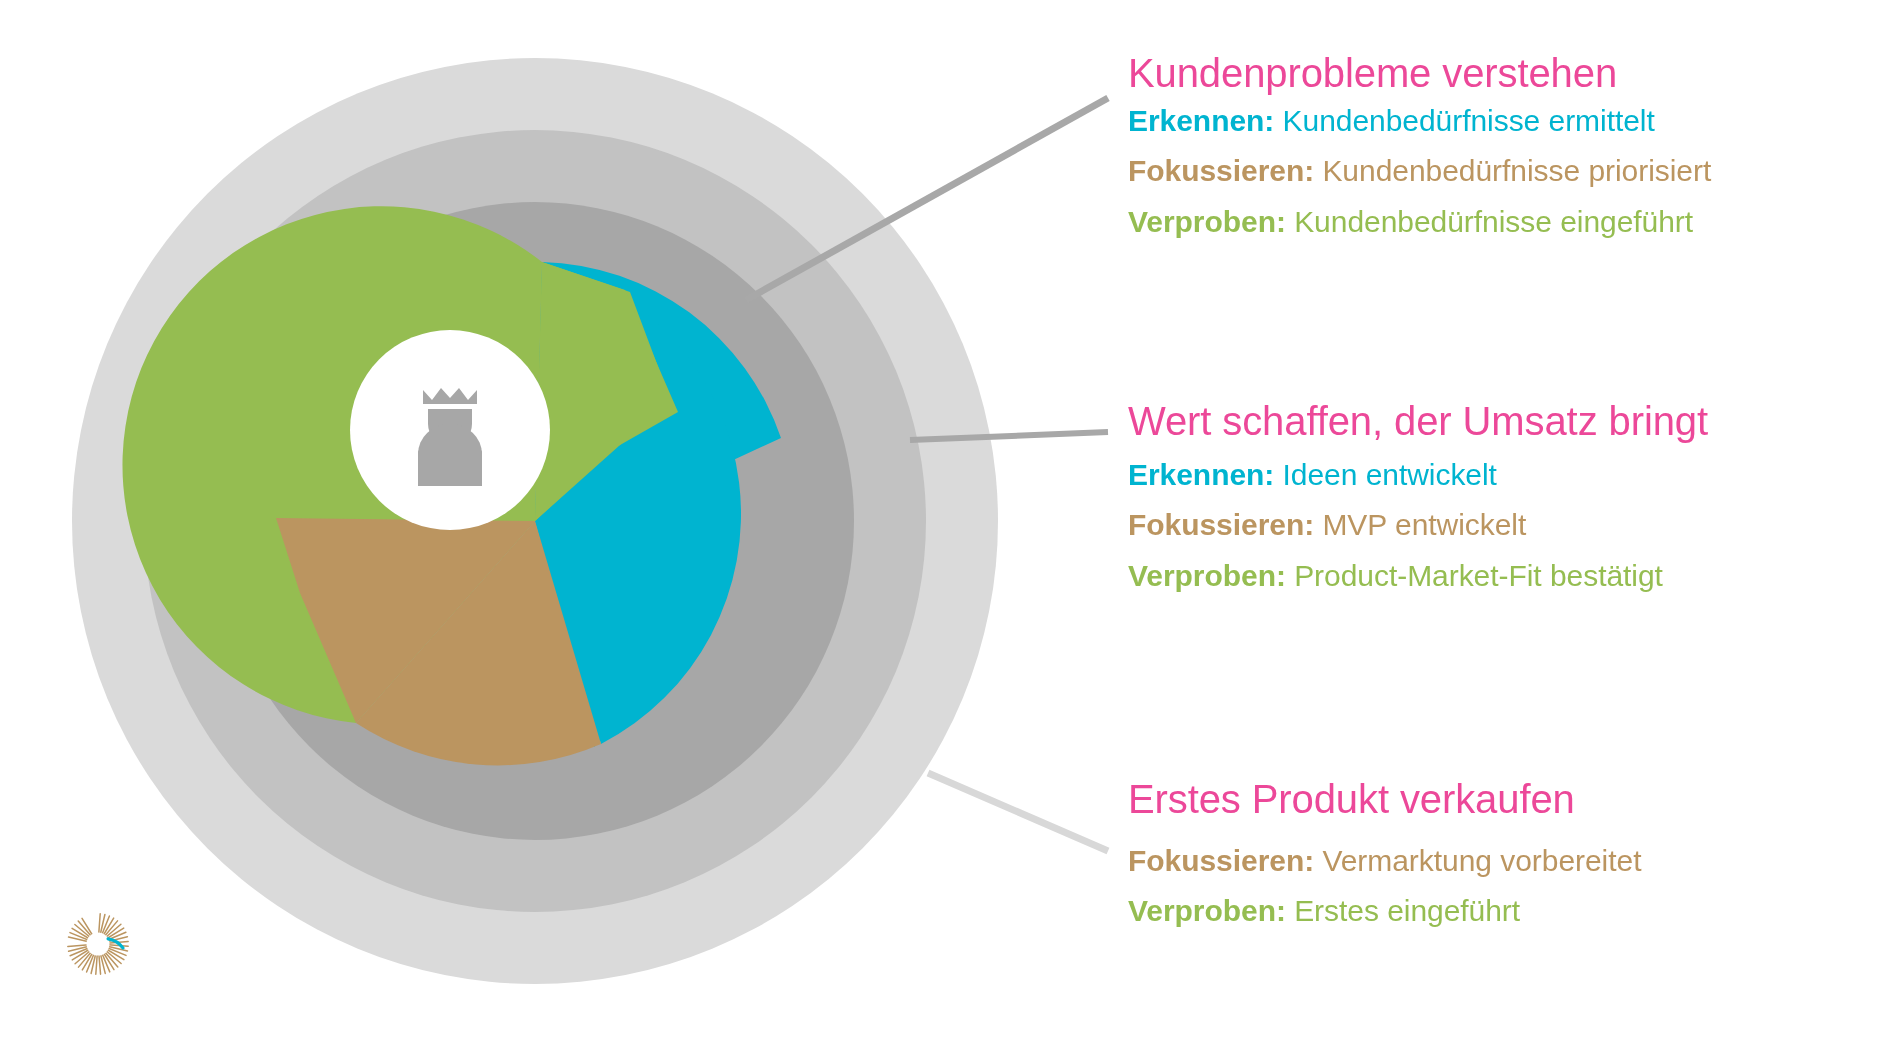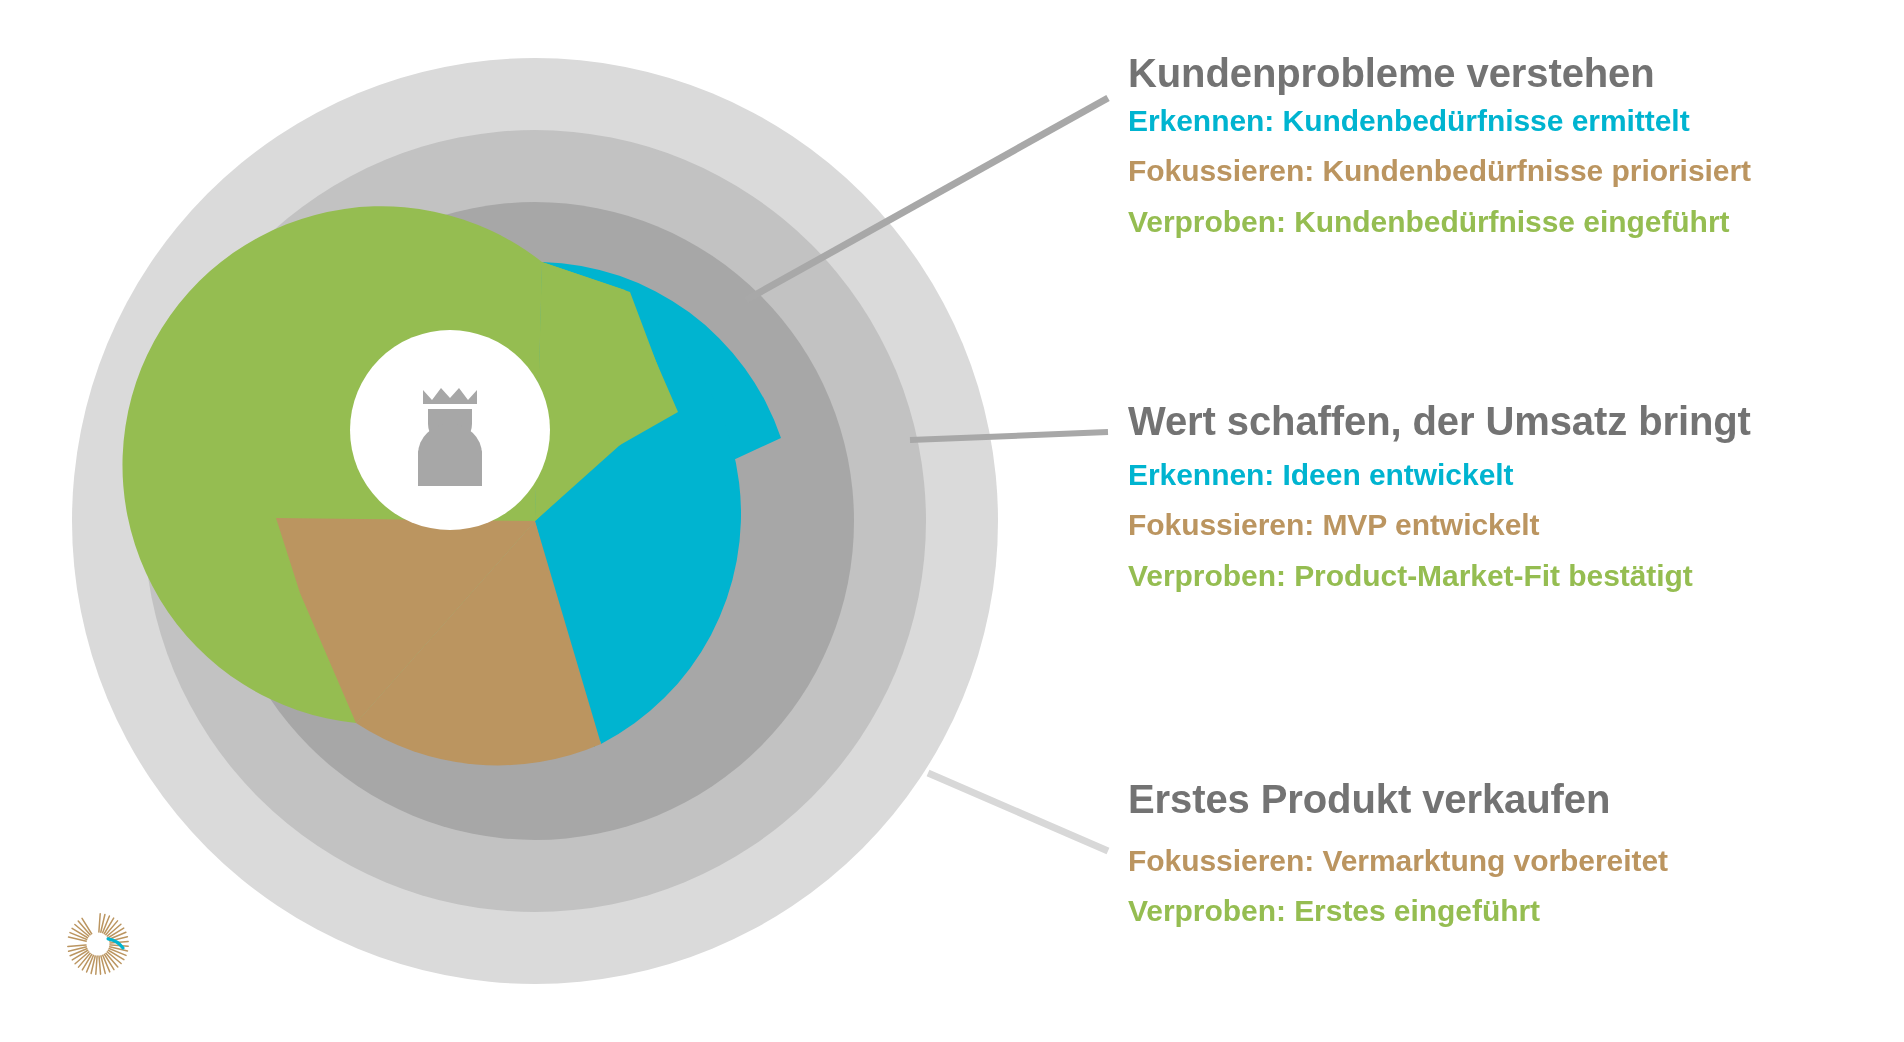--- a/index.html
+++ b/index.html
@@ -47,40 +47,40 @@
     position: absolute;
     left: 0;
     width: 776px;
   }
   #block-0 { top: 52px; }
   #block-1 { top: 400px; }
   #block-2 { top: 778px; }
 
   .block-title {
     font-size: 40px;
-    font-weight: 700;
+    font-weight: 400;
     line-height: 1.08;
-    color: #737373;
+    color: #ec4899;
     letter-spacing: -0.1px;
     white-space: nowrap;
     margin: 0 0 6px 0;
   }
 
   .line {
     font-size: 30px;
     line-height: 1.34;
     white-space: nowrap;
     margin: 0;
     letter-spacing: -0.05px;
   }
   .line .lead {
     font-weight: 700;
   }
   .line .rest {
-    font-weight: 700;
+    font-weight: 400;
   }
 
   .line.c-erkennen   { color: #00b4d0; }
   .line.c-fokus      { color: #bb9560; }
   .line.c-verproben  { color: #95bd51; }
 
   
   #block-0 .line.c-erkennen  { margin-top: 0px; }
   #block-0 .line.c-fokus     { margin-top: 10px; }
   #block-0 .line.c-verproben { margin-top: 10px; }

